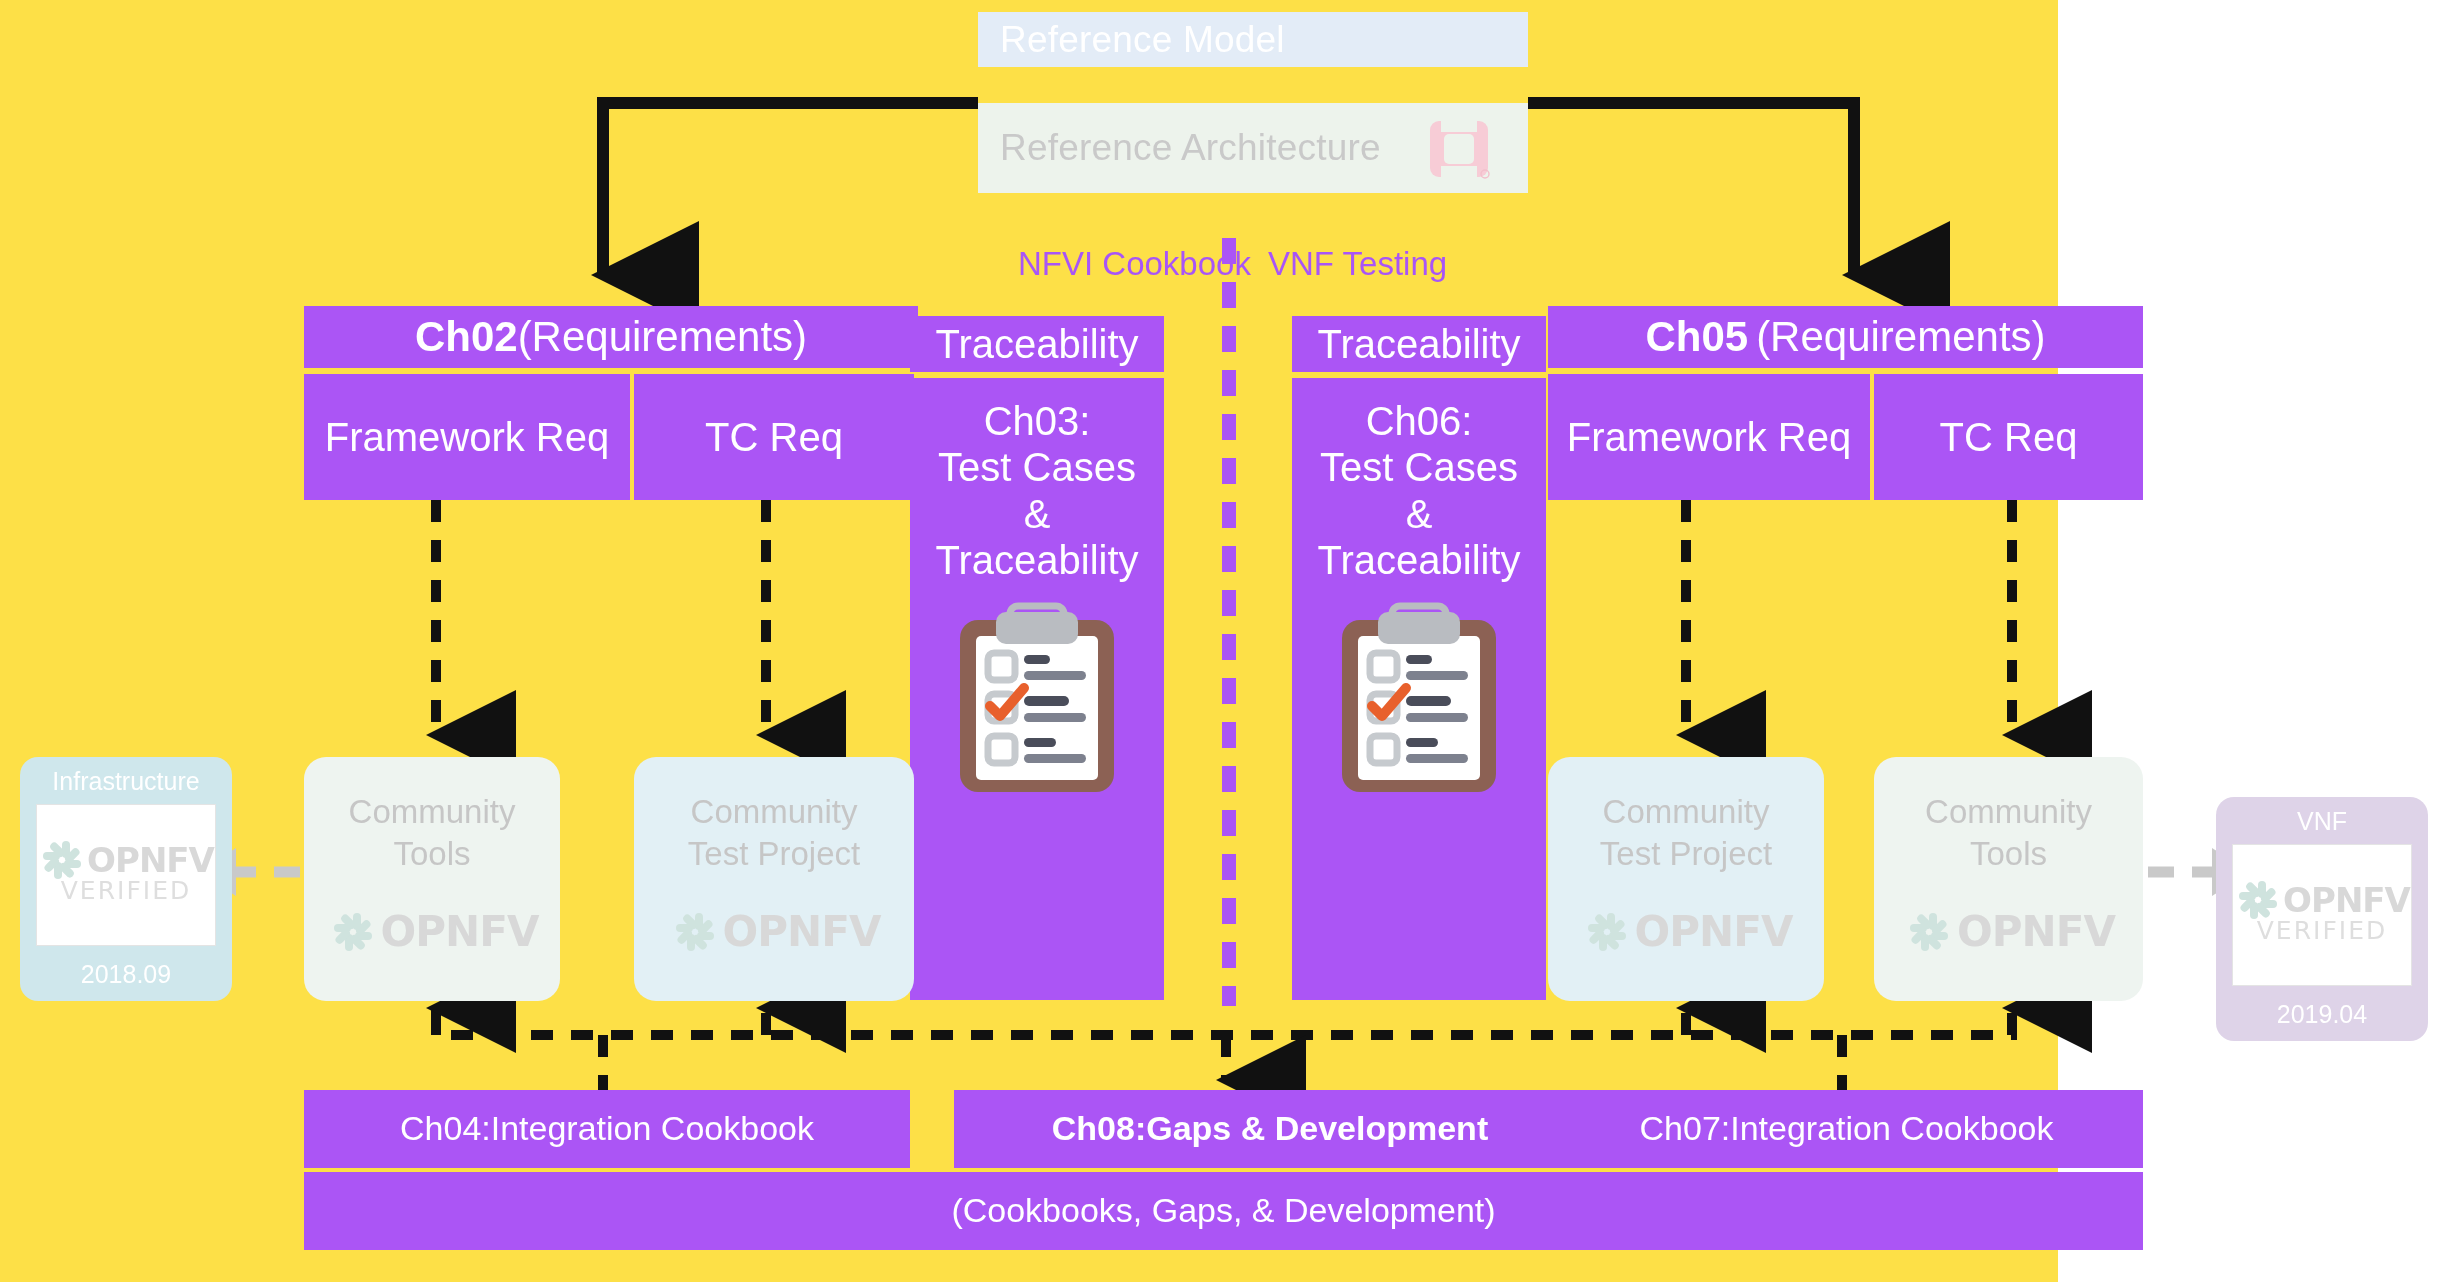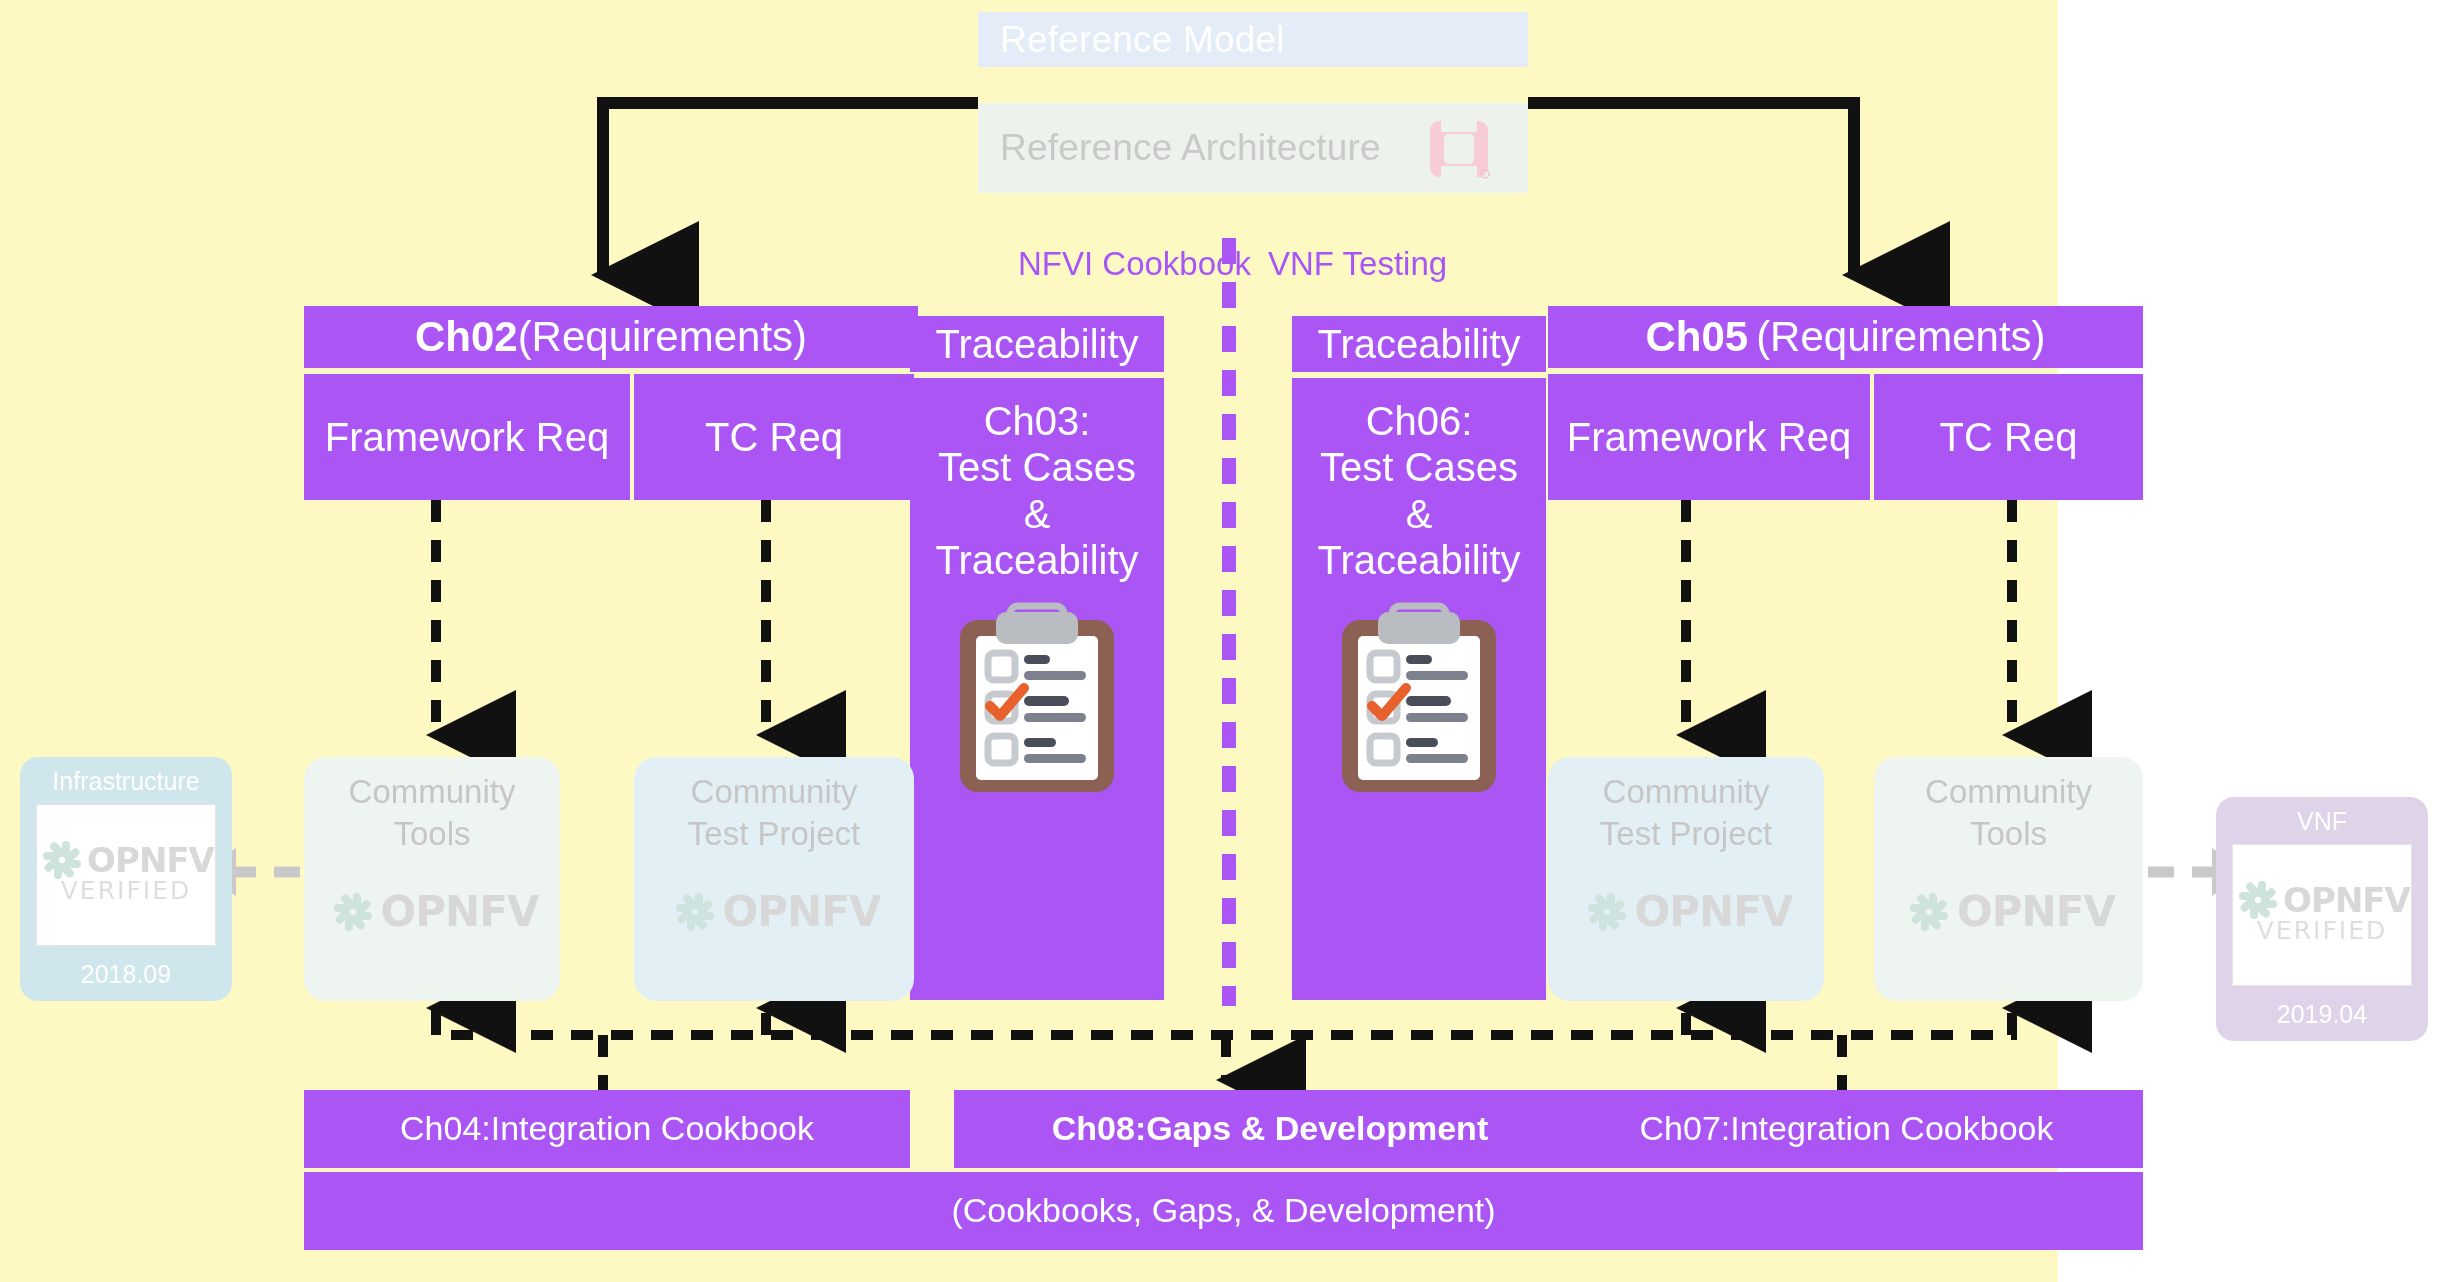--- a/index.html
+++ b/index.html
@@ -1,35 +1,35 @@
 <!DOCTYPE html>
 <html><head>
 <meta charset="utf-8">
 <style>
   html,body{margin:0;padding:0;background:#ffffff;}
   body{width:2446px;height:1282px;font-family:"Liberation Sans",sans-serif;overflow:hidden;}
-  #stage{position:relative;width:2058px;height:1282px;background:#fef9c3;}
+  #stage{position:relative;width:2058px;height:1282px;background:#fde047;}
   .abs{position:absolute;box-sizing:border-box;}
 
   
   .hdr-rm{background:#e3ecf7;color:#ffffff;}
   .hdr-ra{background:#edf3ec;color:#c9c9c9;}
   .hdr-row{display:flex;align-items:center;padding-left:22px;font-size:37px;letter-spacing:.2px;}
 
   
   .pp{background:#ab55f5;color:#fff;display:flex;align-items:center;justify-content:center;
       text-align:center;line-height:1.16;}
   .pp.bold{font-weight:bold;}
   .f36{font-size:42px;}
   .f34{font-size:40px;}
   .f33{font-size:34px;}
 
   
   .card{border-radius:22px;display:flex;flex-direction:column;align-items:center;
-        justify-content:flex-start;padding-top:14px;}
+        justify-content:flex-start;padding-top:34px;}
   .card-green{background:#eef4f0;}
   .card-blue{background:#e2f0f5;}
   .card-lbl{font-size:33px;color:#c6c6c6;text-align:center;line-height:1.28;}
 
   
   .opnfv{display:flex;align-items:center;gap:9px;}
   .opnfv .mark{position:relative;width:46px;height:46px;flex:0 0 auto;}
   .opnfv .mark i{position:absolute;left:50%;top:50%;width:8px;height:17px;border-radius:5px;
                  background:#cfe3de;transform-origin:50% 0%;}
   .opnfv .word{font-family:"DejaVu Sans",sans-serif;font-weight:bold;font-size:42px;

